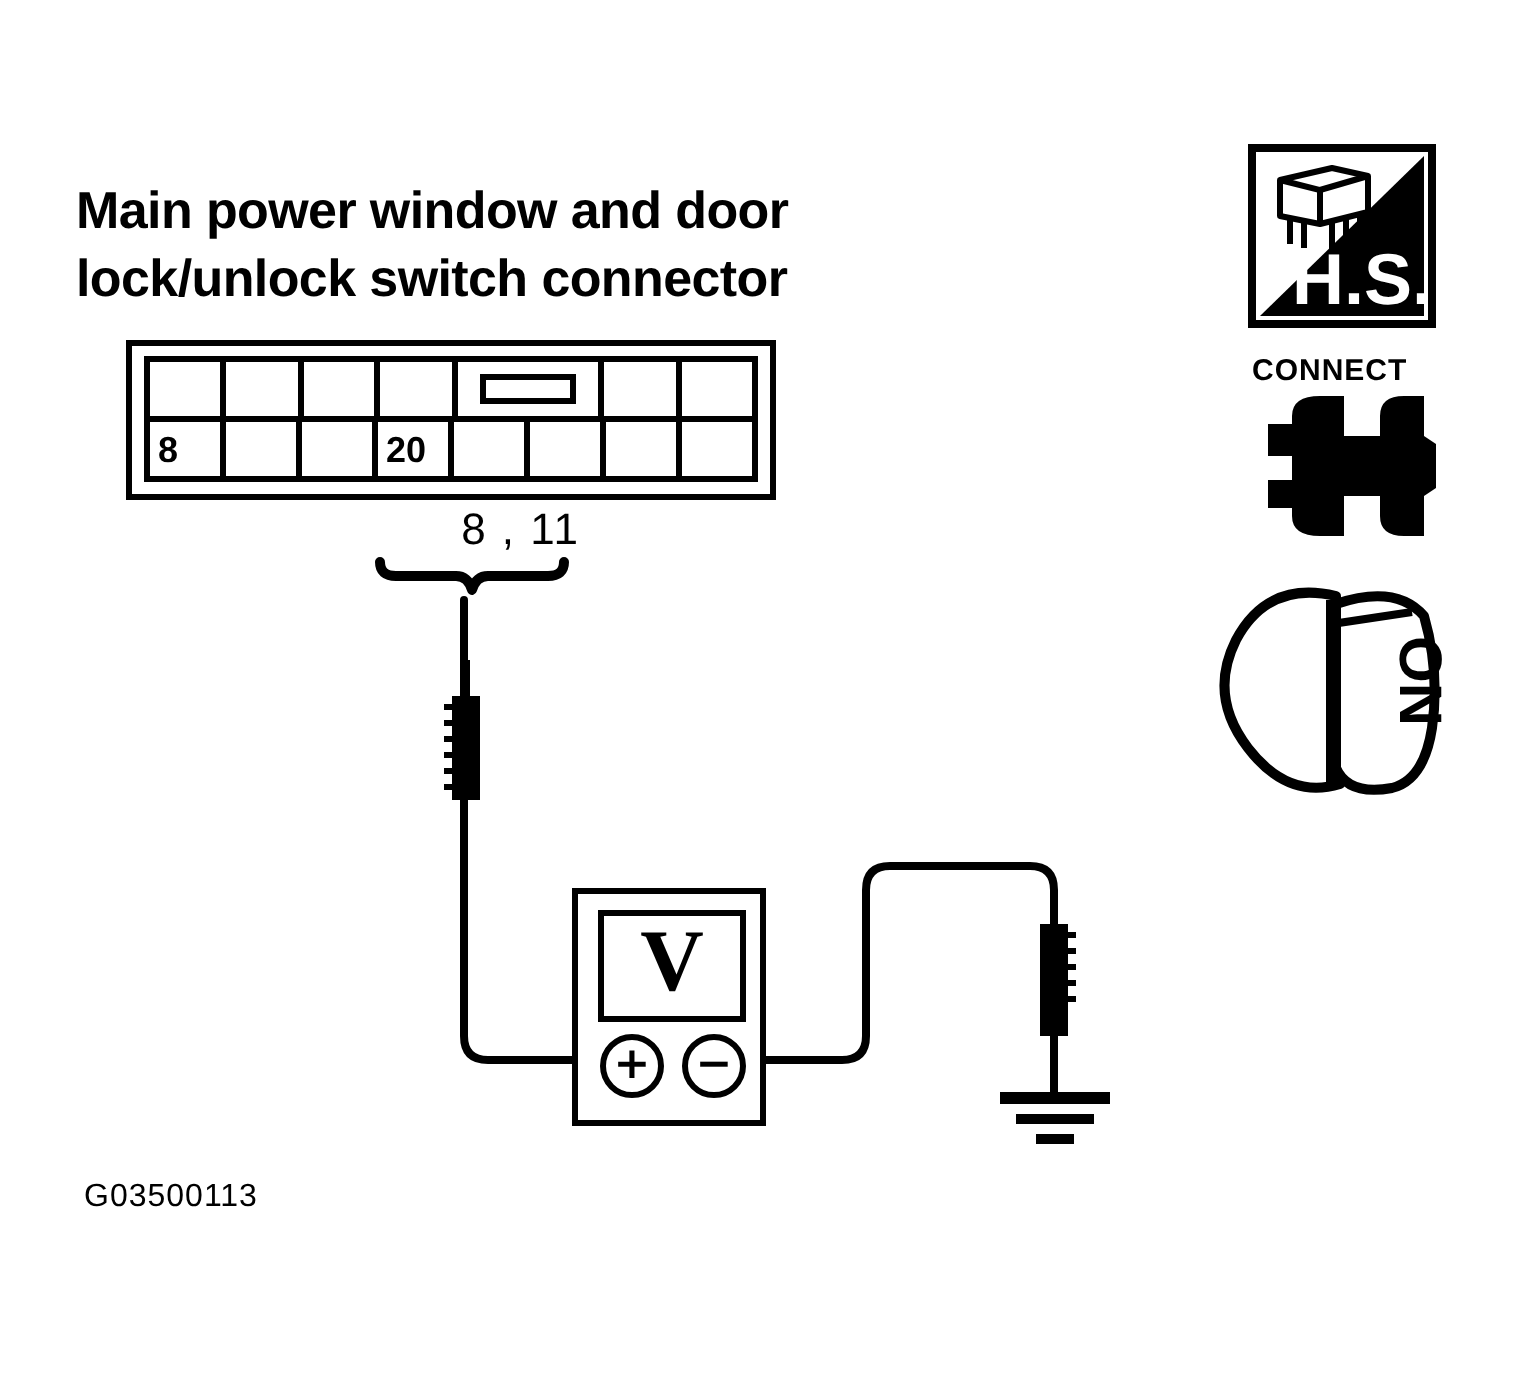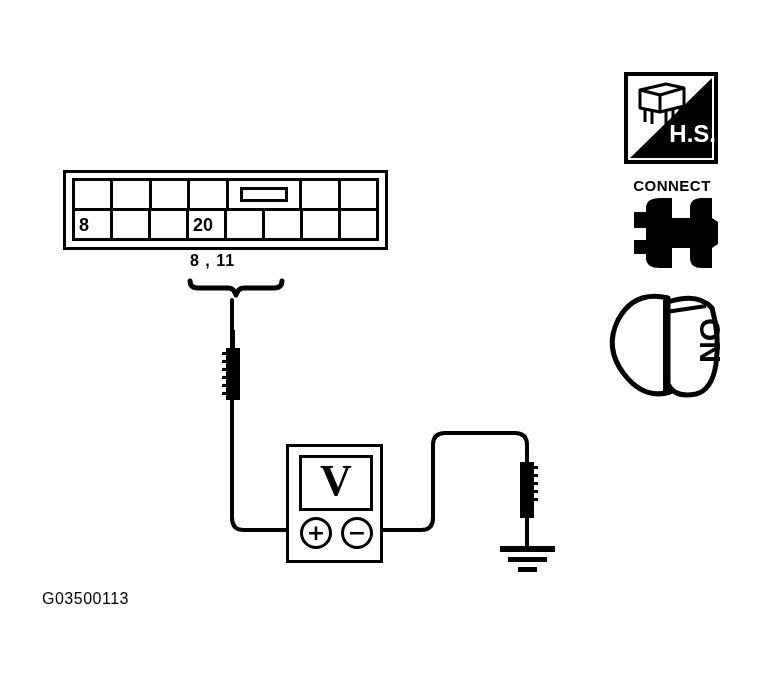--- a/index.html
+++ b/index.html
@@ -87,23 +87,23 @@
     background: #fff;
   }
   
   .conn-row.top .conn-cell.wide { border-right: 3px solid #000; }
 
   .pins-label {
     position: absolute;
     left: 190px;
     top: 252px;
     width: 100px;
-    text-align: left;
-    font-size: 16px;
-    font-weight: bold;
+    text-align: right;
+    font-size: 22px;
+    font-weight: normal;
     font-family: "Liberation Sans", sans-serif;
     letter-spacing: 1px;
   }
 
   
   .draw {
     position: absolute;
     left: 0; top: 0;
     width: 762px;
     height: 690px;
@@ -168,21 +168,20 @@
     left: 626px;
     top: 178px;
     width: 92px;
     height: 82px;
   }
   .connect-label {
     position: absolute;
     left: 0;
     top: 0;
     width: 92px;
-    text-align: center;
     font-size: 15px;
     font-weight: bold;
     letter-spacing: 0.5px;
     font-family: "Liberation Sans", sans-serif;
     line-height: 1;
   }
 
   .fig-code {
     position: absolute;
     left: 42px;
@@ -191,20 +190,24 @@
     font-weight: normal;
     font-family: "Liberation Sans", sans-serif;
     letter-spacing: 0.5px;
   }
 </style>
 </head>
 <body>
 
 <div id="page">
 
+  <div class="title-block">
+    <span class="title-line">Main power window and door</span>
+    <span class="title-line">lock/unlock switch connector</span>
+  </div>
 
   <div class="connector-outer">
     <div class="connector-inner">
       <div class="conn-row top">
         <div class="conn-cell"></div>
         <div class="conn-cell"></div>
         <div class="conn-cell"></div>
         <div class="conn-cell"></div>
         <div class="conn-cell wide">
           <div class="tab-slot"></div>
@@ -309,17 +312,17 @@
     </div>
     <div class="terminal minus">
       <div class="sym">−</div>
     </div>
   </div>
 
   <div class="connect-icon">
     <div class="connect-label">CONNECT</div>
   </div>
 
-  <div style="position:absolute; left:636px; top:122px; width:80px; text-align:right; padding-right:6px; color:#fff; font-size:24px; font-weight:bold; font-family:'Liberation Sans', sans-serif; line-height:1;">H.S.</div>
+  <div style="position:absolute; left:636px; top:122px; width:80px; text-align:right; padding-right:6px; color:#fff; font-size:36px; font-weight:bold; font-family:'Liberation Sans', sans-serif; line-height:1;">H.S.</div>
 
   <div class="fig-code">G03500113</div>
 
 </div>
 
 </body></html>

